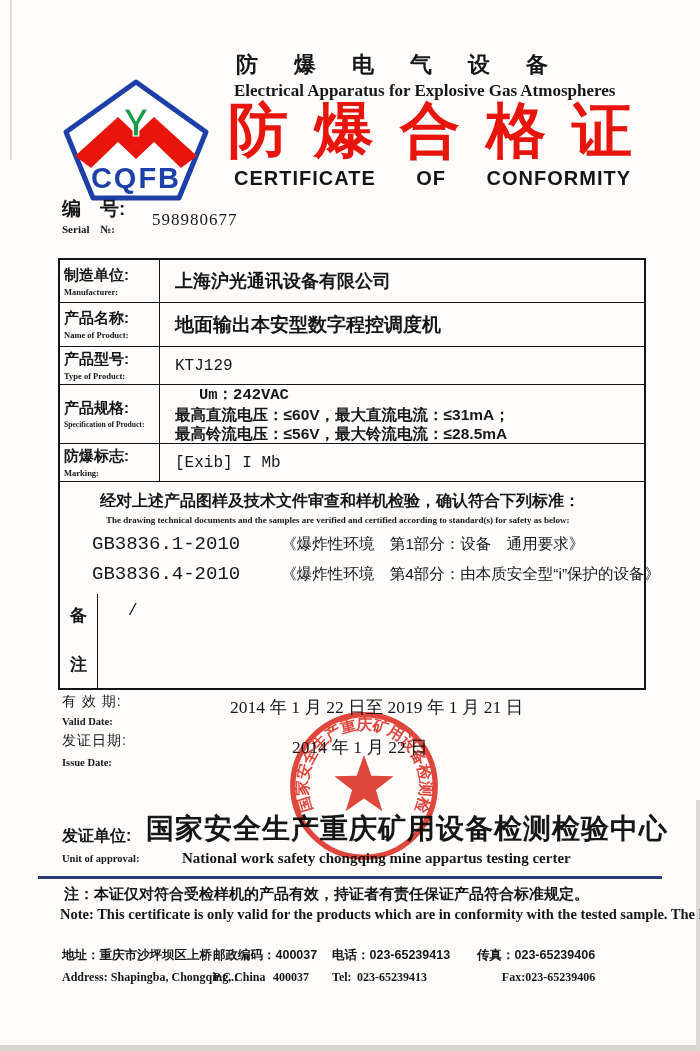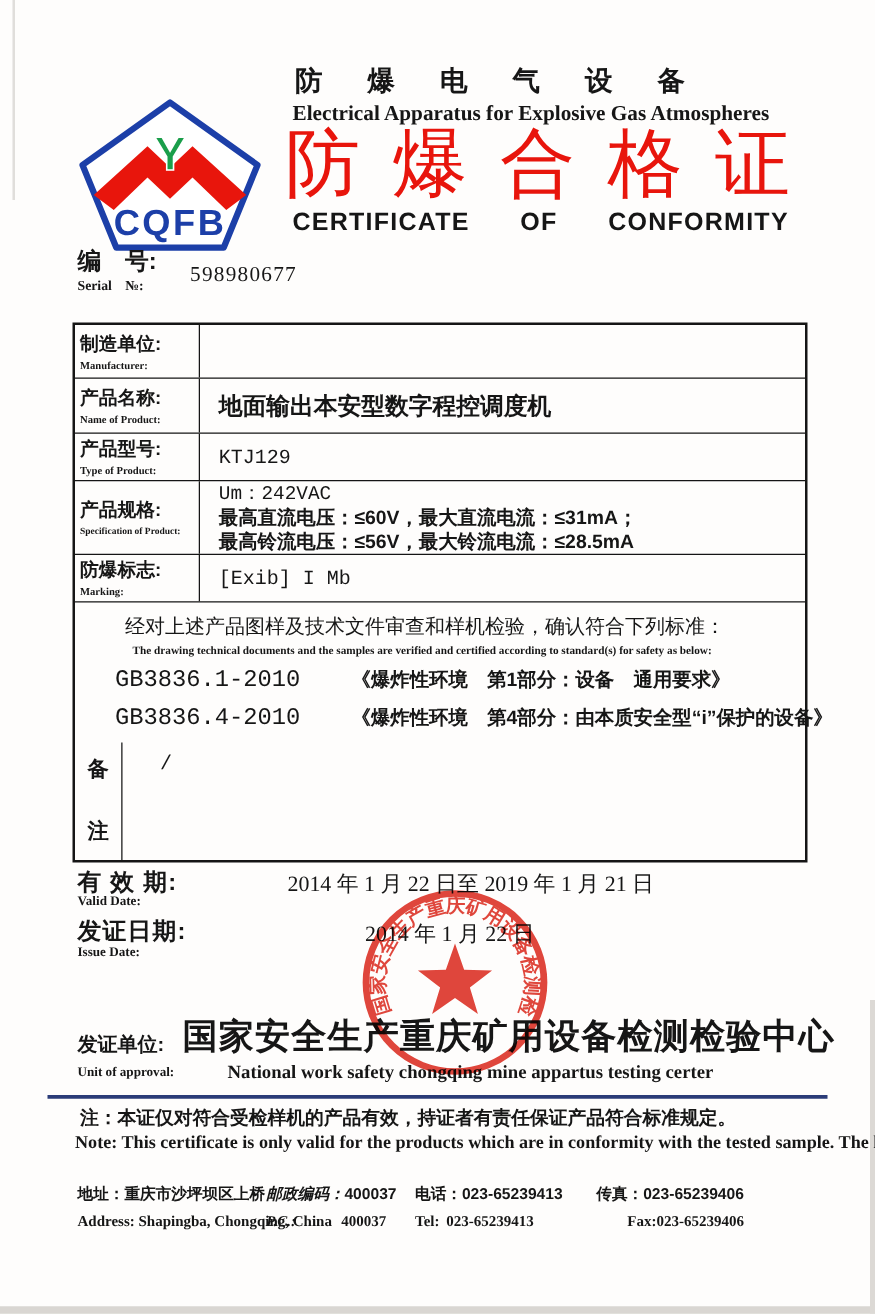--- a/index.html
+++ b/index.html
@@ -22,21 +22,21 @@
 
   
   #logo{position:absolute;left:60px;top:76px;width:152px;height:128px;}
   #logo .pent{fill:#ffffff;stroke:var(--blue,#1c3fa8);stroke-width:5;stroke-linejoin:round;}
   #logo .peaks{fill:var(--red,#e8150c);}
   #logo .ymark{font:bold 38px "Liberation Sans",sans-serif;fill:var(--green,#1a9e4a);stroke:#ffffff;stroke-width:1.2px;text-anchor:middle;}
   #logo .code{font:bold 29px "Liberation Sans",sans-serif;fill:var(--blue,#1c3fa8);text-anchor:middle;letter-spacing:2px;}
 
   #title-cn{left:236px;top:50px;font-weight:bold;font-size:22px;letter-spacing:36px;}
   #title-en{left:234px;top:81px;font-family:"Liberation Serif",serif;font-weight:bold;font-size:17px;}
-  #cert-cn{left:228px;top:99px;font-weight:normal;font-size:60px;line-height:64px;color:var(--red,#e8150c);letter-spacing:26px;}
+  #cert-cn{left:228px;top:99px;font-weight:bold;font-size:60px;line-height:64px;color:var(--red,#e8150c);letter-spacing:26px;}
   #cert-en{left:234px;top:167px;font-weight:bold;font-size:20px;word-spacing:34px;letter-spacing:1px;}
 
   
   #serial-label-cn{left:62px;top:196px;font-weight:bold;font-size:19px;}
   #serial-label-en{left:62px;top:223px;font-family:"Liberation Serif",serif;font-weight:bold;font-size:11px;word-spacing:8px;}
   #serial-value{left:152px;top:210px;font-family:"Liberation Serif",serif;font-size:17px;letter-spacing:1px;}
 
   
   #cert-table{position:absolute;left:58px;top:258px;width:588px;border:2px solid #151515;background:transparent;box-sizing:border-box;}
   .trow{display:flex;box-sizing:border-box;}
@@ -44,34 +44,34 @@
   .lcell{width:100px;flex:none;border-right:1.5px solid #151515;padding:3px 4px;box-sizing:border-box;display:flex;flex-direction:column;justify-content:center;}
   .lab-cn{font-weight:bold;font-size:15px;white-space:nowrap;}
   .lab-en{font-family:"Liberation Serif",serif;font-weight:bold;font-size:8.5px;margin-top:2px;white-space:nowrap;}
   .lab-en.tiny{font-size:7.6px;}
   .vcell{flex:1;display:flex;flex-direction:column;justify-content:center;padding-left:15px;box-sizing:border-box;}
   .h42{min-height:42px;} .h44{min-height:44px;} .h38{min-height:38px;} .h59{min-height:59px;} .h94{min-height:94px;}
   .val-b18{font-weight:bold;font-size:18px;}
   .val-b19{font-weight:bold;font-size:19px;}
   .typed{font-family:"Liberation Mono",monospace;font-size:16px;}
   .spec-line{font-weight:bold;font-size:15.5px;line-height:19px;}
-  .spec-line.typed{font-weight:normal;}
+  .spec-line.typed{font-weight:bold;margin-left:24px;}
 
   .std-block{border-top:1.5px solid #151515;min-height:113px;box-sizing:border-box;padding-top:9px;}
-  #stmt-cn{margin-left:40px;font-weight:normal;font-size:16px;}
+  #stmt-cn{margin-left:40px;font-weight:bold;font-size:16px;}
   #stmt-en{margin-left:46px;margin-top:3px;font-family:"Liberation Serif",serif;font-weight:bold;font-size:9px;}
   .std-line{margin:8px 0 0 32px;font-size:15.5px;white-space:nowrap;}
   .std-code{font-family:"Liberation Mono",monospace;font-size:19px;}
-  .std-title{font-weight:bold;padding-left:41px;}
+  .std-title{font-weight:normal;padding-left:41px;}
 
   .remark-label{width:38px;flex:none;border-right:1.5px solid #151515;display:flex;flex-direction:column;justify-content:space-between;align-items:center;padding:10px 0 12px 0;box-sizing:border-box;font-weight:bold;font-size:17px;}
   .remark-val{flex:1;padding:8px 0 0 30px;font-family:"Liberation Mono",monospace;font-size:16px;box-sizing:border-box;}
 
   
-  .dlab-cn{font-weight:bold;font-size:19px;letter-spacing:1px;}
+  .dlab-cn{font-weight:normal;font-size:14px;letter-spacing:1px;}
   .dlab-en{font-family:"Liberation Serif",serif;font-weight:bold;font-size:10.5px;}
   #valid-label-cn{left:62px;top:693px;}
   #valid-label-en{left:62px;top:716px;}
   #valid-value{left:230px;top:695px;font-family:"Liberation Serif",serif;font-size:17.5px;}
   #issue-label-cn{left:62px;top:732px;}
   #issue-label-en{left:62px;top:757px;}
   #issue-value{left:292px;top:735px;font-family:"Liberation Serif",serif;font-size:17.5px;}
 
   
   #stamp{position:absolute;left:285px;top:707px;width:158px;height:158px;mix-blend-mode:multiply;opacity:.9;}
@@ -91,21 +91,21 @@
   #note-cn{left:64px;top:885px;font-weight:bold;font-size:15px;}
   .note-en{position:absolute;left:60px;font-family:"Liberation Serif",serif;font-weight:600;font-size:14.5px;white-space:nowrap;}
   #note-en-1{top:906px;}
   #note-en-2{top:926px;}
 
   .addr-col{position:absolute;top:944px;line-height:22px;}
   #addr-c1{left:62px;} #addr-c2{left:213px;} #addr-c3{left:332px;} #addr-c4{left:477px;text-align:right;}
   .a-cn{font-weight:bold;font-size:12.5px;white-space:nowrap;}
   .a-en{font-family:"Liberation Serif",serif;font-weight:bold;font-size:12px;white-space:nowrap;}
   .alabel{display:inline-block;}
-  #addr-c2 .alabel{min-width:60px;font-style:italic;} #addr-c3 .alabel{min-width:25px;} #addr-c4 .alabel{min-width:26px;}
+  #addr-c2 .alabel{min-width:60px;} #addr-c3 .alabel{min-width:25px;} #addr-c4 .alabel{min-width:26px;}
 </style>
 </head>
 <body>
 
 <div class="page">
   <div class="edge-left"></div>
   <div class="edge-bottom"></div>
   <div class="edge-right"></div>
 
   <svg id="logo" viewBox="0 0 152 128">
@@ -122,20 +122,23 @@
   <div class="abs" id="serial-label-cn">编　号:</div>
   <div class="abs" id="serial-label-en">Serial №:</div>
   <div class="abs" id="serial-value">598980677</div>
 
   <div id="cert-table">
     <div class="trow h42">
       <div class="lcell">
         <div class="lab-cn">制造单位:</div>
         <div class="lab-en">Manufacturer:</div>
       </div>
+      <div class="vcell">
+        <div class="val-b18">上海沪光通讯设备有限公司</div>
+      </div>
     </div>
     <div class="trow h44">
       <div class="lcell">
         <div class="lab-cn">产品名称:</div>
         <div class="lab-en">Name of Product:</div>
       </div>
       <div class="vcell">
         <div class="val-b19">地面输出本安型数字程控调度机</div>
       </div>
     </div>

